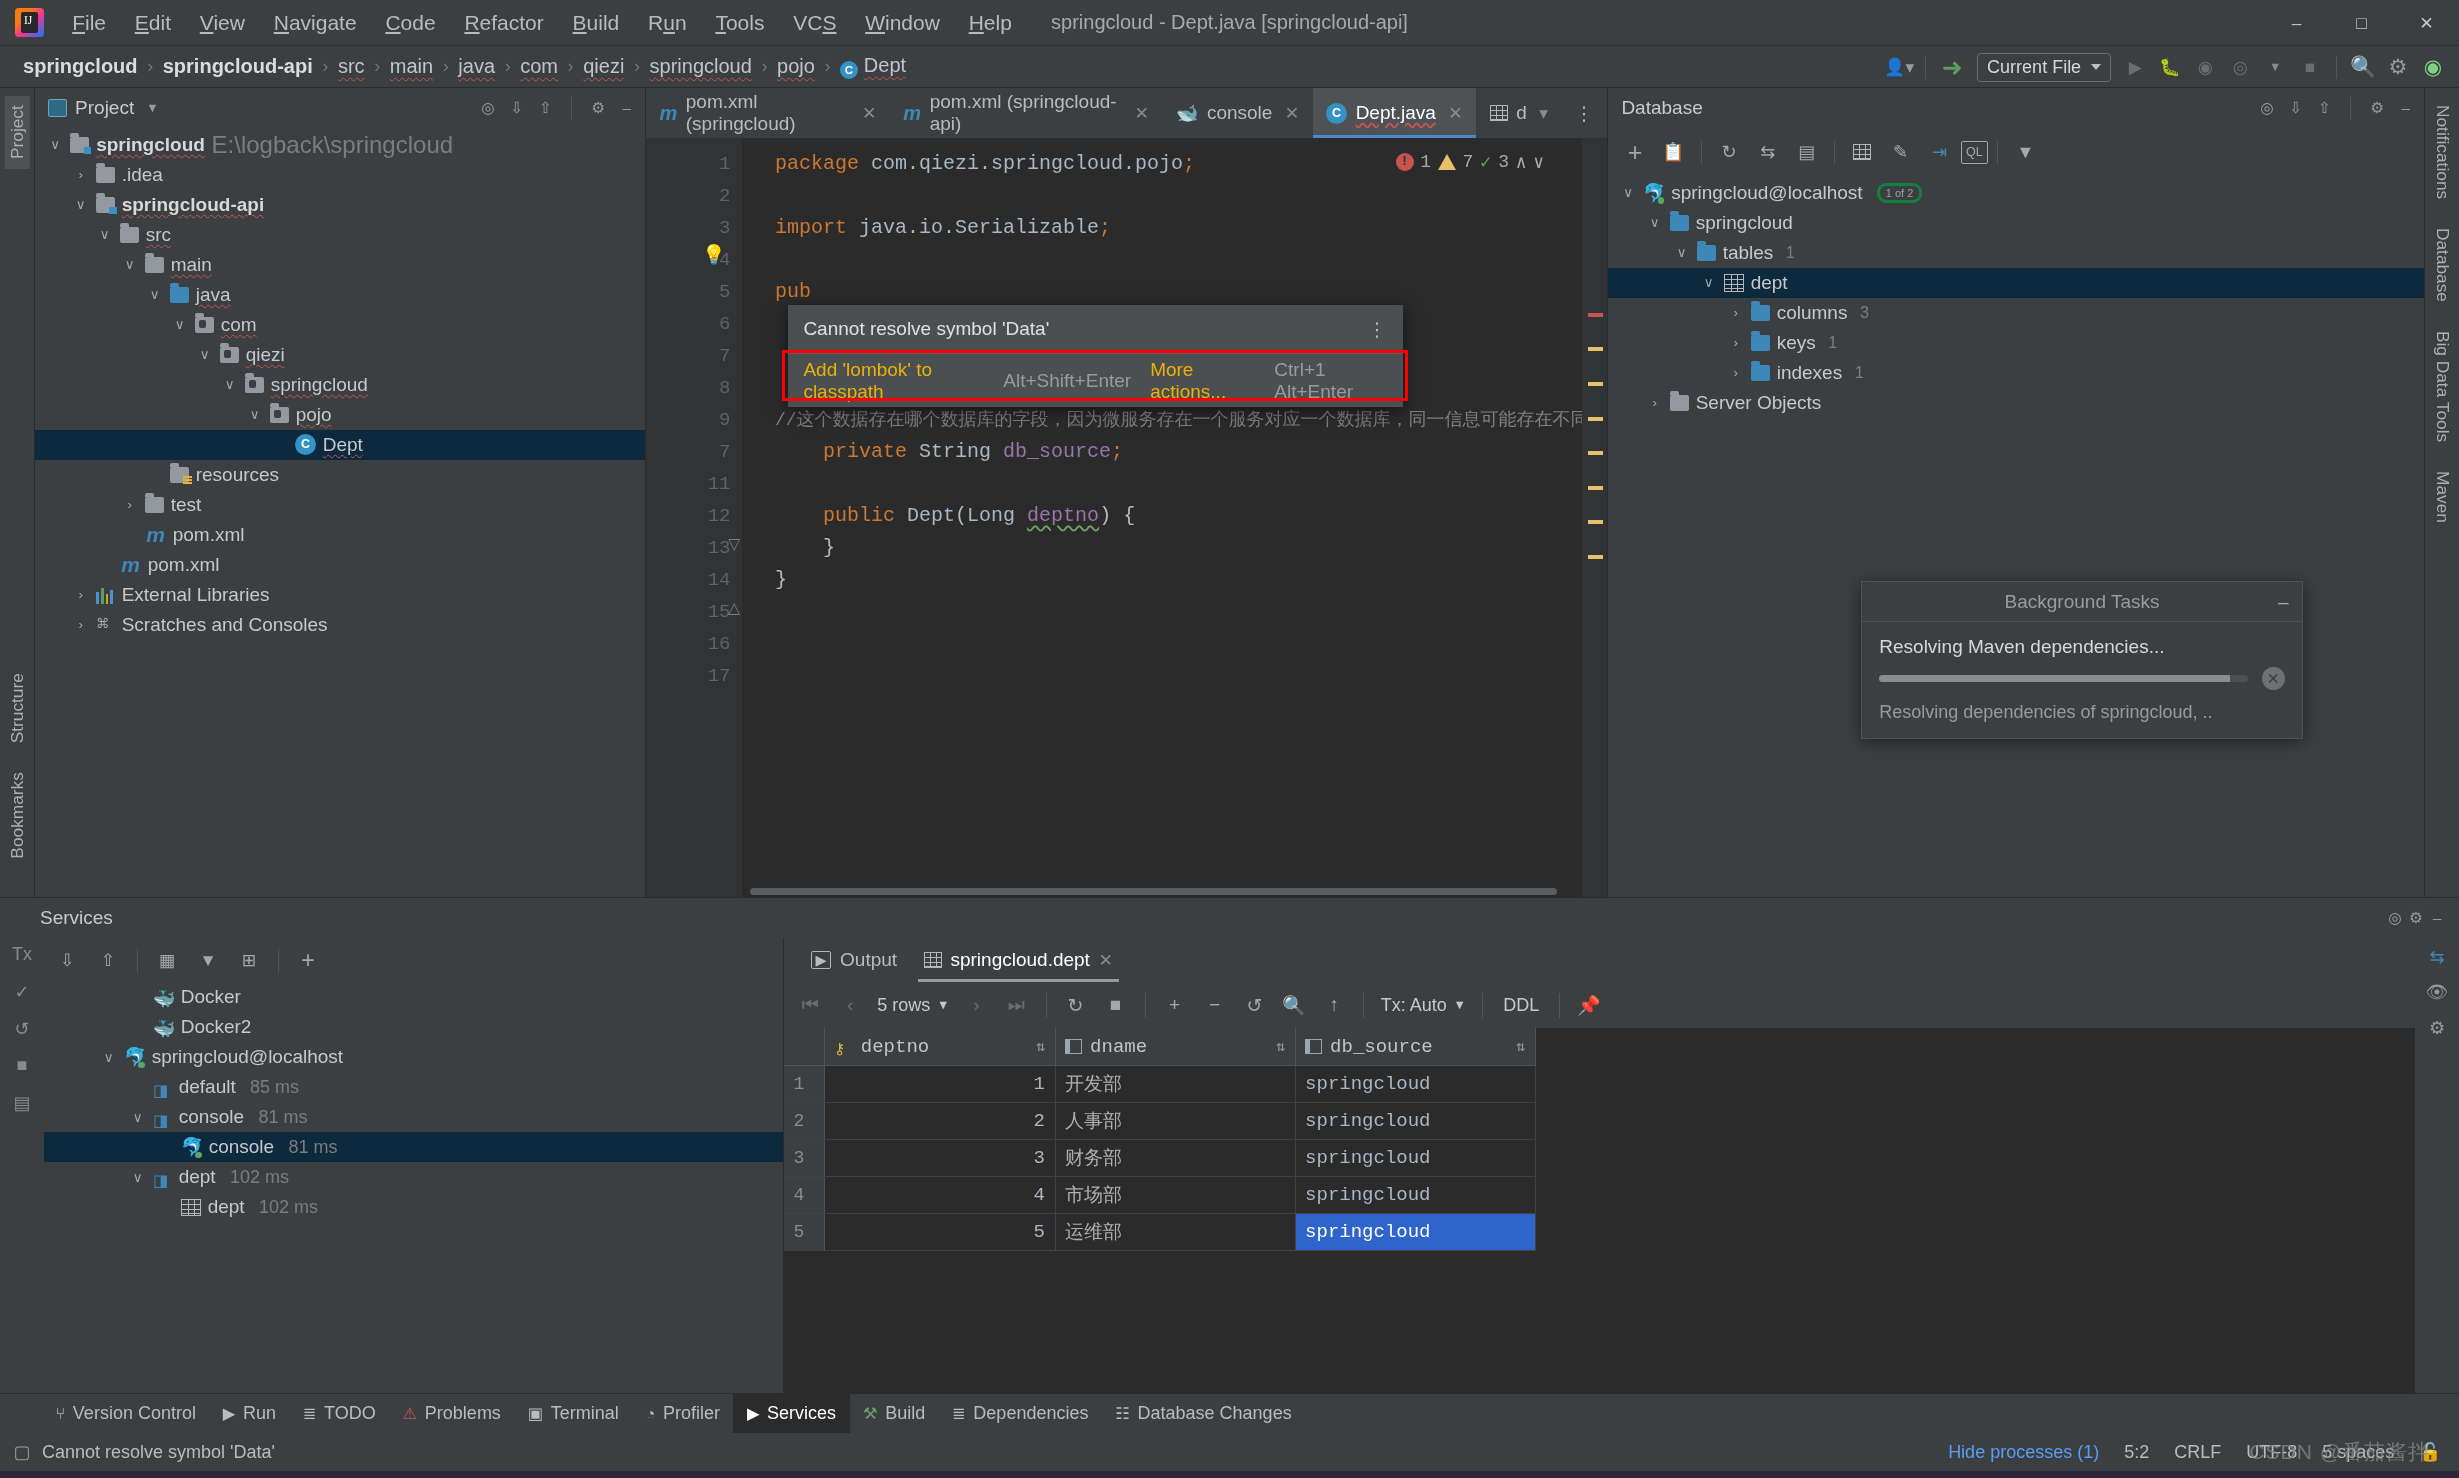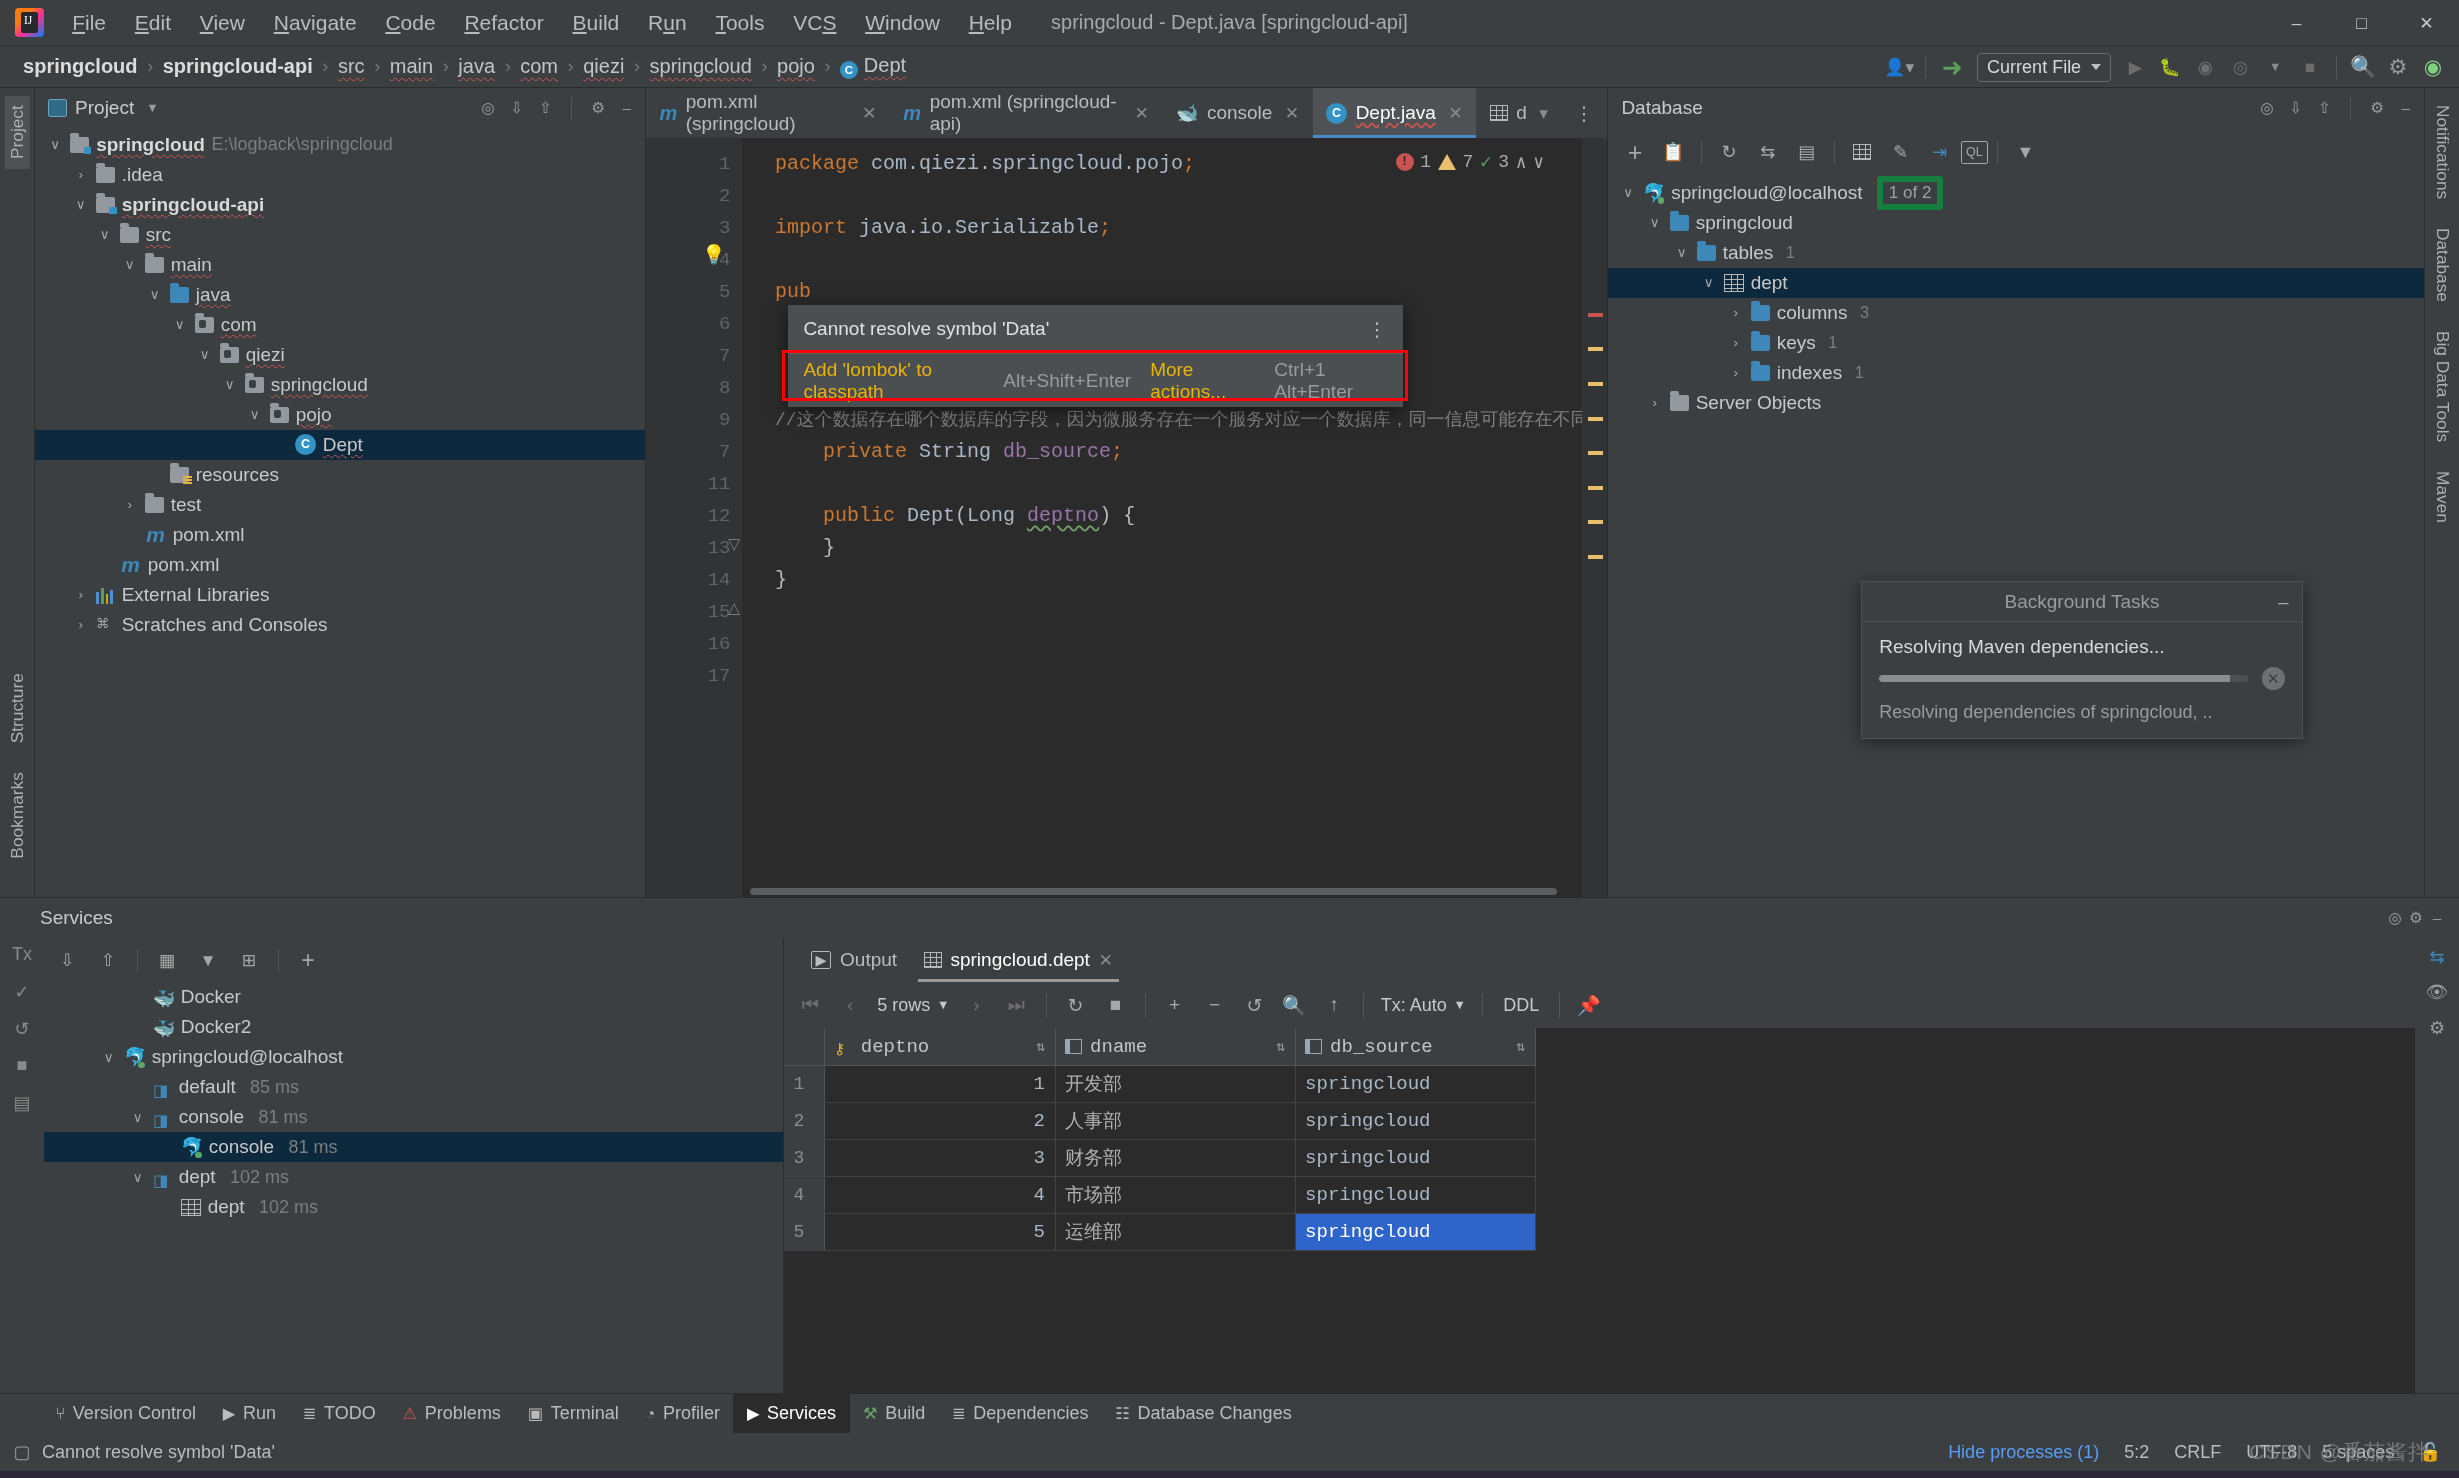--- a/index.html
+++ b/index.html
@@ -91,21 +91,21 @@
   .folder.blue { background: #3d88b8; }
   .folder.blue:before { background: #3d88b8; }
   .folder.mod:after { content:""; position:absolute; right:-1.9px; bottom:-1.9px; width:7.7px;height:7.7px;background:#3592c4;}
   .folder.res:after { content:""; position:absolute; right:-2.9px; bottom:-2.9px; width:8.6px;height:9.6px;
      background: repeating-linear-gradient(#e8b33a 0 1.9px, transparent 1.9px 2.9px);}
   .folder.pkg { background:#93999e; }
   .folder.pkg:after{content:""; position:absolute;left:3.8px;top:2.9px;width:7.7px;height:7.7px;background:#3c3f41;border-radius:1.9px;}
   .tlabel { font-size: 19px; color: #c8c8c8; }
   .tlabel.bold { font-weight: bold; color: #d8d8d8; }
   .tlabel.spell { text-decoration: underline wavy #c75450; text-underline-offset: 2.9px; text-decoration-thickness: 1px;}
-  .tpath { font-size: 18px; color: #7d7d7d; }
+  .tpath { font-size: 24px; color: #7d7d7d; }
   .cls-badge { width:21px;height:21px;border-radius:50%;background:#3592c4;color:#fff;font-size:12.5px;
      line-height:21px;text-align:center;font-weight:bold; flex:0 0 21px;}
   .mvn-ico { color:#3d88b8; font-size:21px; font-style:italic; font-weight:bold; width:21px; text-align:center; flex:0 0 21px;}
   .lib-ico { width:19px;height:17.3px; display:flex; gap:1.9px; align-items:flex-end; flex:0 0 19px;}
   .lib-ico i { width:2.9px; background:#5a9e5a; display:block;}
   .scratch-ico { width:19px;height:17.3px; position:relative; flex:0 0 19px; color:#aaa; font-size:13.4px;}
 
   
   .editor { flex: 1 1 auto; display: flex; flex-direction: column; min-width: 0; background: #2b2b2b;}
   .tabs { height: 50px; flex: 0 0 50px; background: #3c3f41; display: flex; align-items: stretch; }
@@ -161,21 +161,21 @@
     border: 3.8px solid #ff0000; z-index: 31; pointer-events: none;
   }
 
   
   .dbpanel { width: 817px; flex: 0 0 817px; background: #3c3f41; display: flex; flex-direction: column; border-left: 1px solid #2b2b2b;}
   .db-toolbar { height: 48px; display: flex; align-items: center; padding: 0 9.6px; gap: 3.8px; flex: 0 0 48px;}
   .db-tbi { width: 35px; height: 35px; display:flex; align-items:center; justify-content:center; color:#a7a7a7; font-size: 18px; border-radius:2.9px;}
   .dbsep { width: 1px; height: 23px; background: #555; margin: 0 5.8px; }
   .db-tree { flex: 1 1 auto; font-size: 19px; padding-top: 1.9px;}
   .badge-cnt { font-size: 16.3px; color: #7d7d7d; margin-left: 5.8px;}
-  .of-badge { border:6px solid #15803d; border-radius:3px; font-size:17px; color:#a0a0a0; padding:1px 5.8px; margin-left:7.7px;}
+  .of-badge { border:3px solid #15803d; border-radius:9px; font-size:11px; color:#a0a0a0; padding:1px 5.8px; margin-left:7.7px;}
   .dolphin { color:#3d88b8; font-size:18px; width:21px; text-align:center; flex:0 0 21px; position:relative;}
   .dolphin .dot { position:absolute; right:0; bottom:0; width:6.7px;height:6.7px;border-radius:50%;background:#59a869;}
   .tbl-ico { display:inline-block;width:20px;height:17.3px;border:1.4px solid #b6b6b6;
       background: repeating-linear-gradient(to right,transparent 0 5.8px,#b6b6b6 5.8px 6.7px),
                   repeating-linear-gradient(to bottom,transparent 0 3.8px,#b6b6b6 3.8px 4.8px); flex:0 0 20px;}
 
   
   .bgtasks {
     position: absolute; right: 156px; bottom: 740px; width: 442px; background: #3c3f41;
     box-shadow: 0 2.9px 15.4px rgba(0,0,0,.5); border:1px solid #4e5254; z-index: 40;

